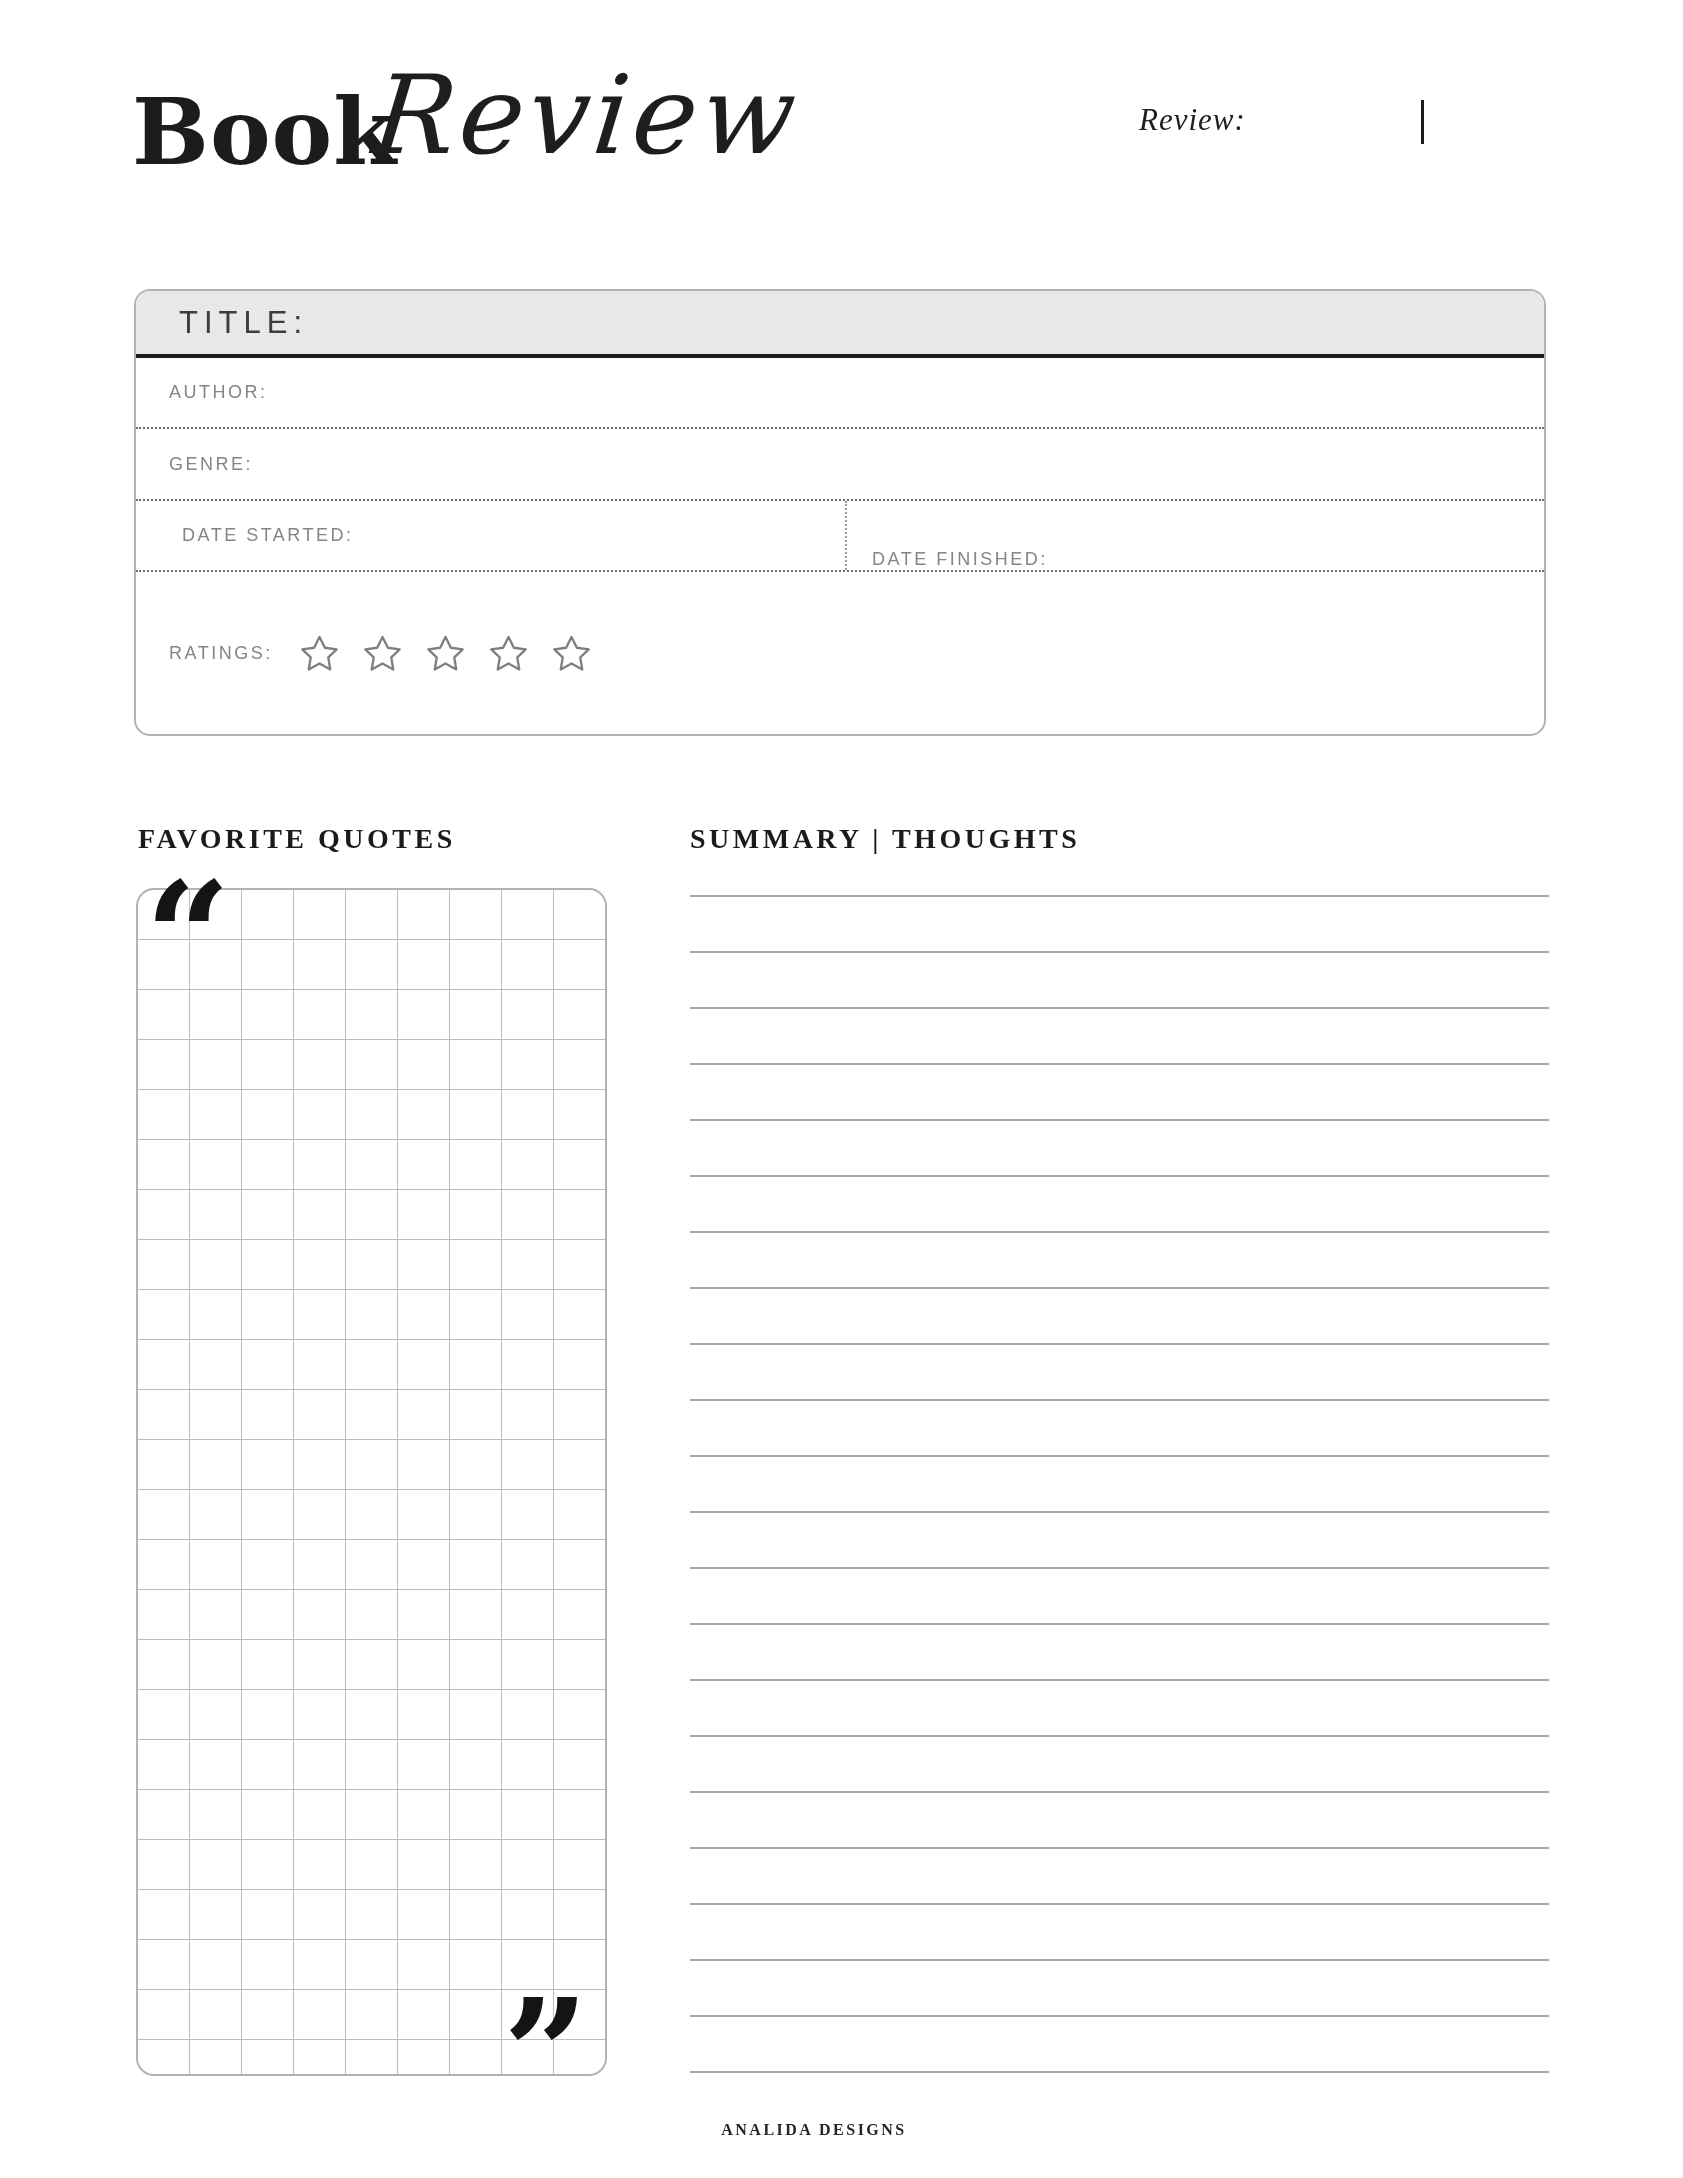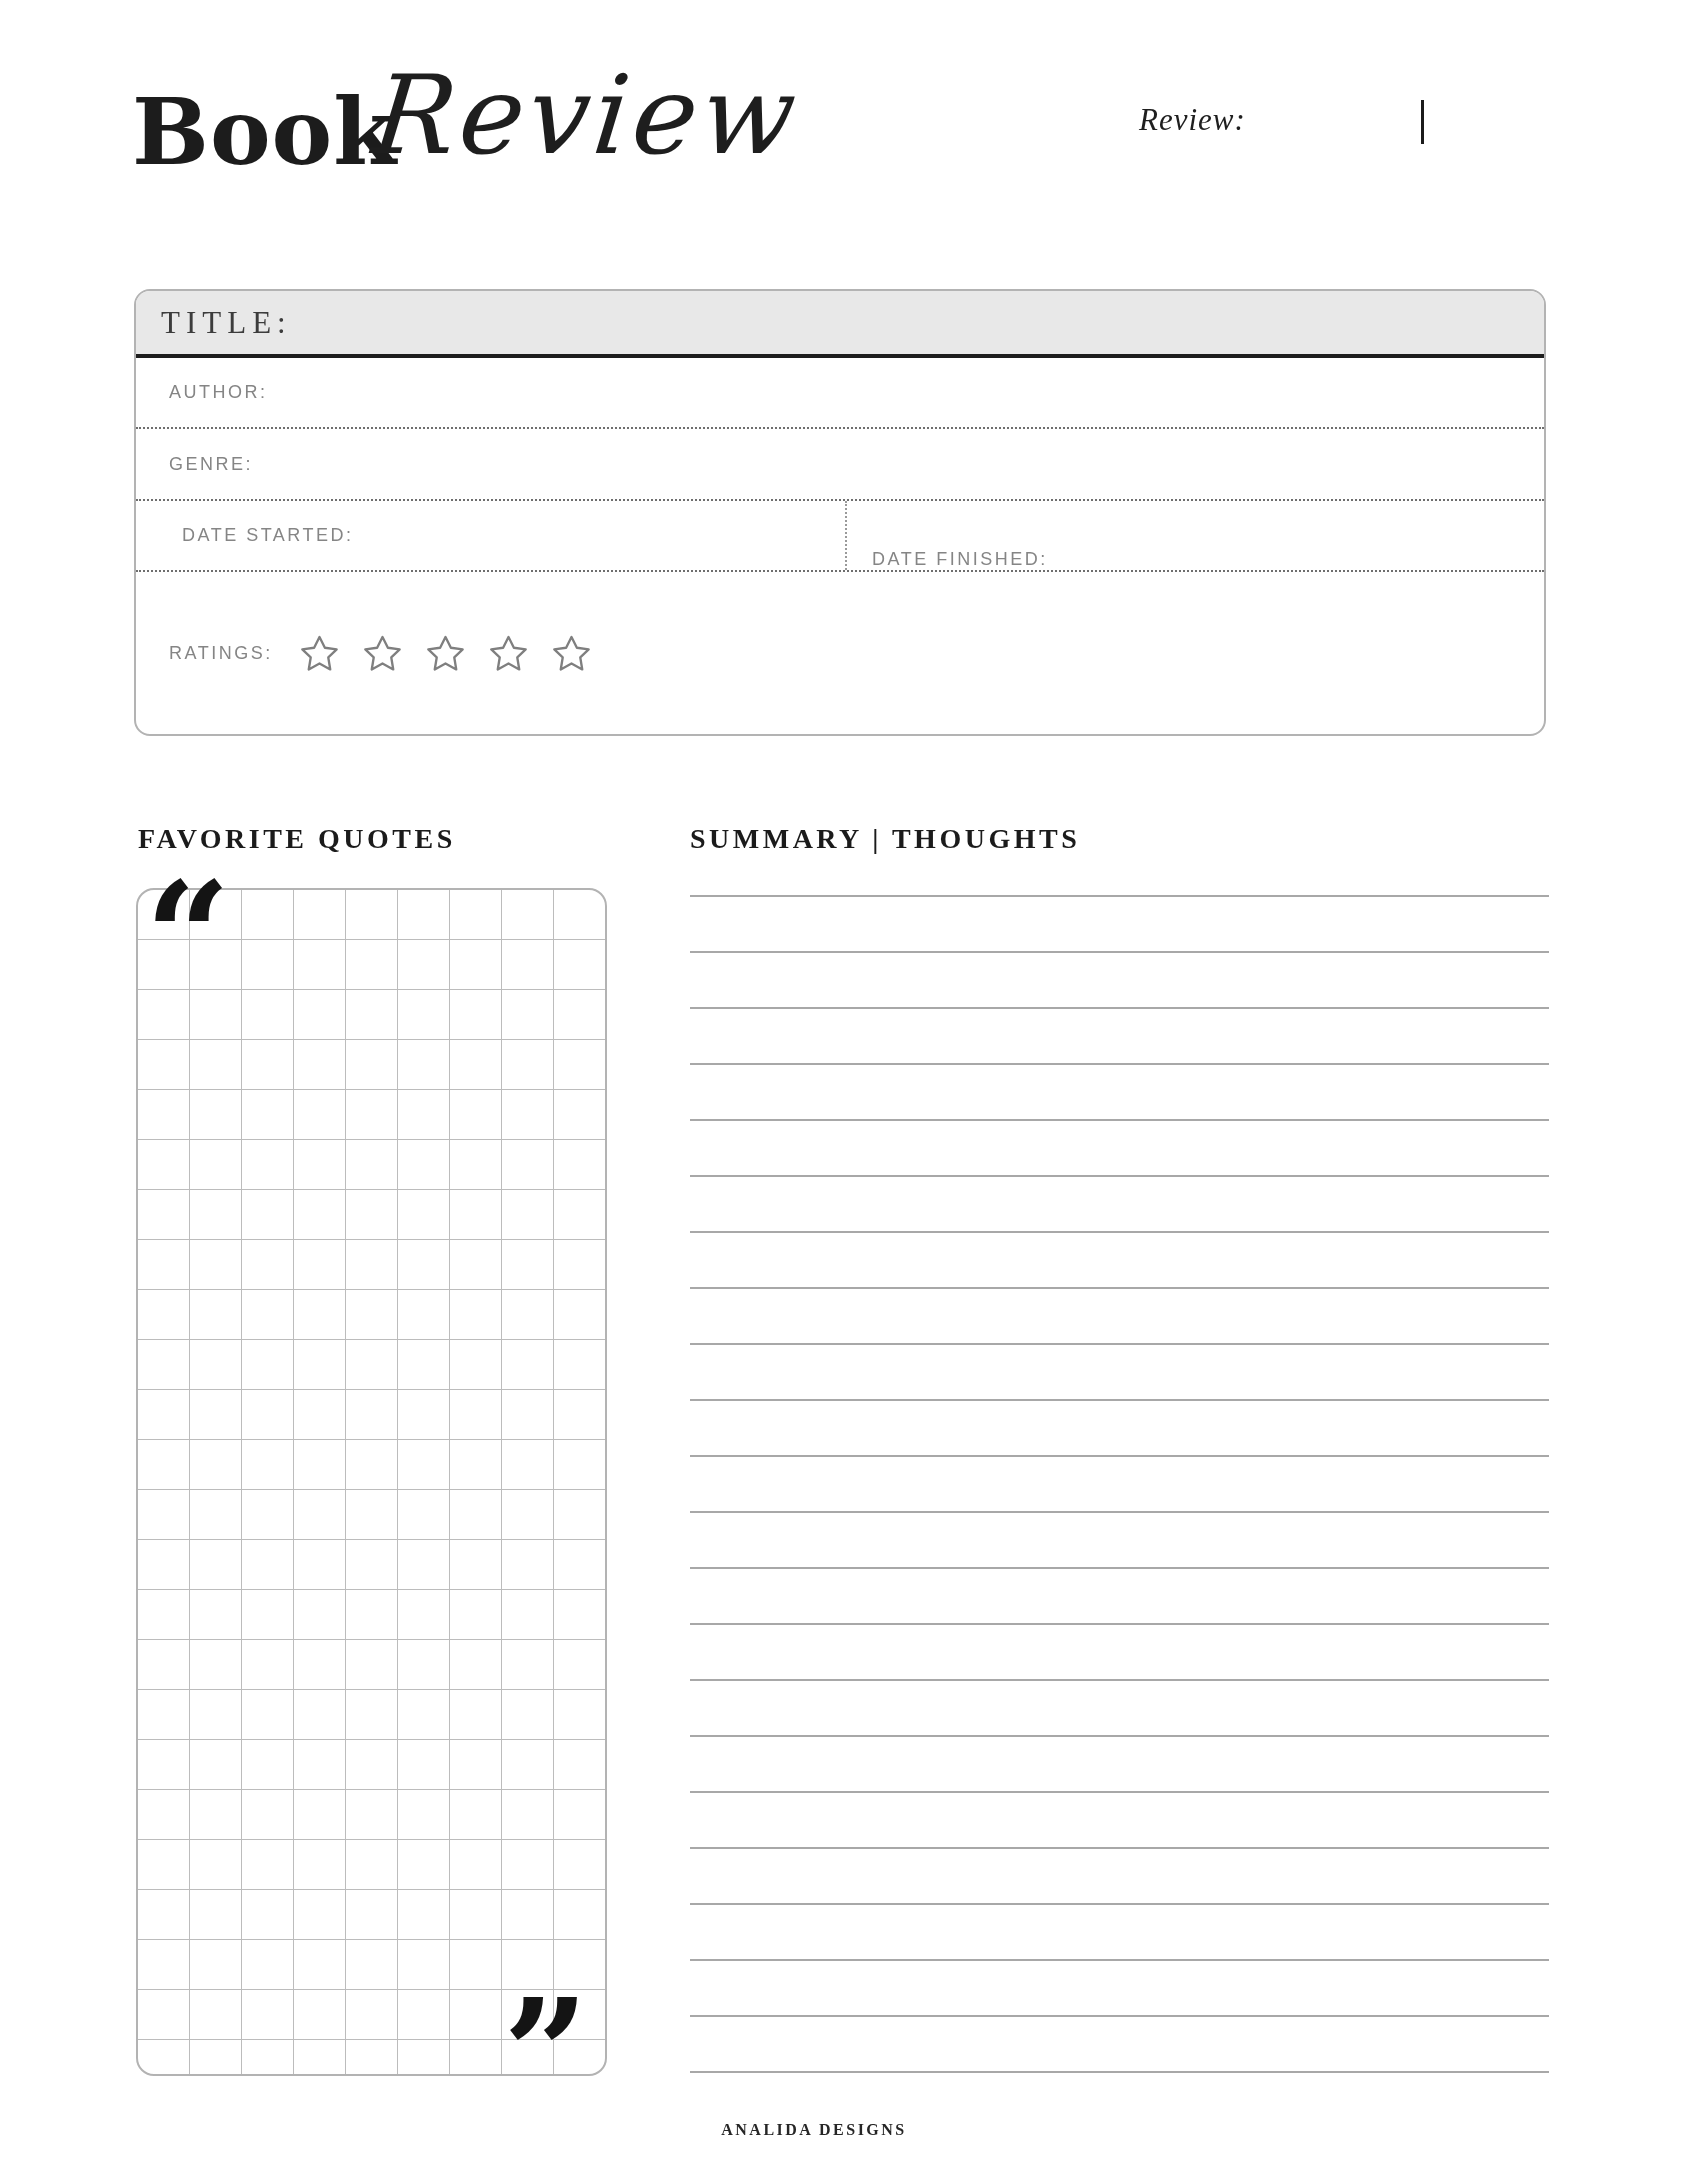--- a/index.html
+++ b/index.html
@@ -45,22 +45,22 @@
     position:absolute;left:134px;top:289px;width:1412px;height:447px;
     border:2px solid #b3b3b3;border-radius:16px;
     background:#ffffff;overflow:hidden;
     display:flex;flex-direction:column;box-sizing:border-box;
   }
   .info-title-row{
     height:63px;flex:0 0 63px;
     background:#e8e8e8;
     border-bottom:4px solid #1d1d1d;
     display:flex;align-items:center;
-    padding-left:25px;
-    font-family:Liberation Serif, serif;
+    padding-left:43px;
+    font-family:Liberation Sans, sans-serif;
     font-size:31px;letter-spacing:6px;color:#3c3c3c;
   }
   .info-row{
     position:relative;
     display:flex;align-items:center;
     padding-left:33px;box-sizing:border-box;
     font-size:18px;letter-spacing:2.5px;color:#858585;
   }
   .row-author{height:71px;flex:0 0 71px;border-bottom:2px dotted #6e6e6e;}
   .row-genre{height:72px;flex:0 0 72px;border-bottom:2px dotted #6e6e6e;}

